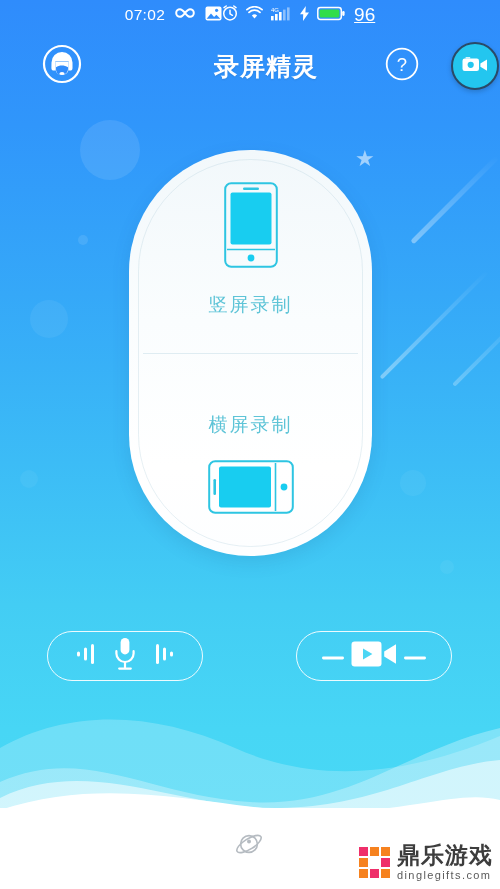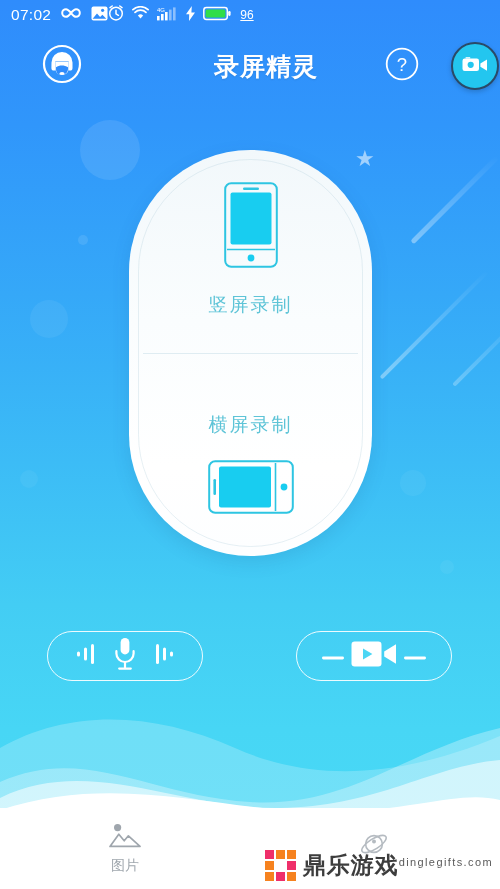--- a/index.html
+++ b/index.html
@@ -18,29 +18,29 @@
   .bubble { position:absolute; border-radius:50%; background:rgba(255,255,255,.10); }
   .streak {
     position:absolute; background:linear-gradient(135deg,rgba(255,255,255,0) 0%,rgba(255,255,255,.38) 100%);
     border-radius:4px; transform:rotate(45deg); transform-origin:center;
   }
   .star { position:absolute; color:rgba(255,255,255,.55); line-height:1; }
 
   
   #statusbar {
     position:absolute; top:0; left:0; width:100%; height:30px;
-    display:flex; align-items:center; justify-content:flex-start;
+    display:flex; align-items:center; justify-content:center;
     padding:0 11px; color:#fff; z-index:40;
   }
   .sb-left, .sb-right { display:flex; align-items:center; }
   .sb-left { gap:9px; }
   .sb-right { gap:8px; }
   #sb-time { font-size:15.5px; letter-spacing:.3px; }
   .sb-icon { display:block; }
-  #sb-battery-text { font-size:12px; margin-left:1px;text-decoration:underline; }
+  #sb-battery-text { font-size:19px; margin-left:1px;text-decoration:underline; }
 
   
   #header {
     position:absolute; top:30px; left:16px; width:100%; height:72px;
     display:flex; align-items:center; z-index:30;
   }
   #avatar-btn { position:absolute; left:26px; top:50%; transform:translateY(-50%); cursor:pointer; }
   #app-title {
     position:absolute; left:0; width:100%; text-align:center;
     font-size:25px; font-weight:bold; color:#ffffff;
@@ -112,21 +112,21 @@
   
   #watermark {
     position:absolute; right:7px; bottom:8px;
     display:flex; align-items:center; gap:7px; z-index:50;
   }
   #wm-grid {
     display:grid; grid-template-columns:repeat(3,9px); grid-template-rows:repeat(3,9px);
     gap:2px;
   }
   #wm-grid i { display:block; width:9px; height:9px; }
-  #wm-text { display:flex; flex-direction:row; line-height:1; }
+  #wm-text { display:flex; flex-direction:column; line-height:1; }
   #wm-title { font-size:23px; font-weight:bold; color:#3d3d3d; letter-spacing:1px; }
   #wm-sub { font-size:11px; color:#5a5a5a; letter-spacing:1.4px; margin-top:3px; }
 </style>
 </head>
 <body>
 
 <div id="screen">
 
   <div class="bubble" style="left:80px;top:120px;width:60px;height:60px;"></div>
   <div class="bubble" style="left:78px;top:235px;width:10px;height:10px;"></div>
@@ -315,29 +315,20 @@
     <path d="M0 62 C 90 18, 180 74, 280 72 C 380 70, 430 30, 500 24 L500 110 L0 110 Z" fill="rgba(255,255,255,.55)"></path>
   </svg>
   <svg class="wave" style="top:760px;" width="500" height="100" viewBox="0 0 500 100" preserveAspectRatio="none">
     <path d="M0 50 C 120 10, 230 54, 330 52 C 420 50, 460 30, 500 40 L500 100 L0 100 Z" fill="#ffffff"></path>
   </svg>
 
   <div id="bottom-nav">
 
 
 
-    <div class="nav-item">
-      <span>
-        <svg width="32" height="26" viewBox="0 0 32 26">
-          <circle cx="8.6" cy="5.6" r="3.6" fill="#9fa6ad"></circle>
-          <path d="M1 24.4l8.8-12.2 5.4 6.6 4.2-5 11.6 10.6z" fill="none" stroke="#9fa6ad" stroke-width="1.7" stroke-linejoin="round"></path>
-        </svg>
-      </span>
-      <span class="nav-label">图片</span>
-    </div>
 
     <div class="nav-item">
       <span>
         <svg width="30" height="26" viewBox="0 0 30 26">
           <circle cx="14" cy="13" r="8.4" fill="none" stroke="#b5bbc1" stroke-width="1.6"></circle>
           <ellipse cx="14" cy="13" rx="14" ry="5.2" fill="none" stroke="#b5bbc1" stroke-width="1.6" transform="rotate(-32 14 13)"></ellipse>
           <circle cx="14" cy="10.6" r="2" fill="#b5bbc1"></circle>
         </svg>
       </span>
       <span class="nav-label"></span>

